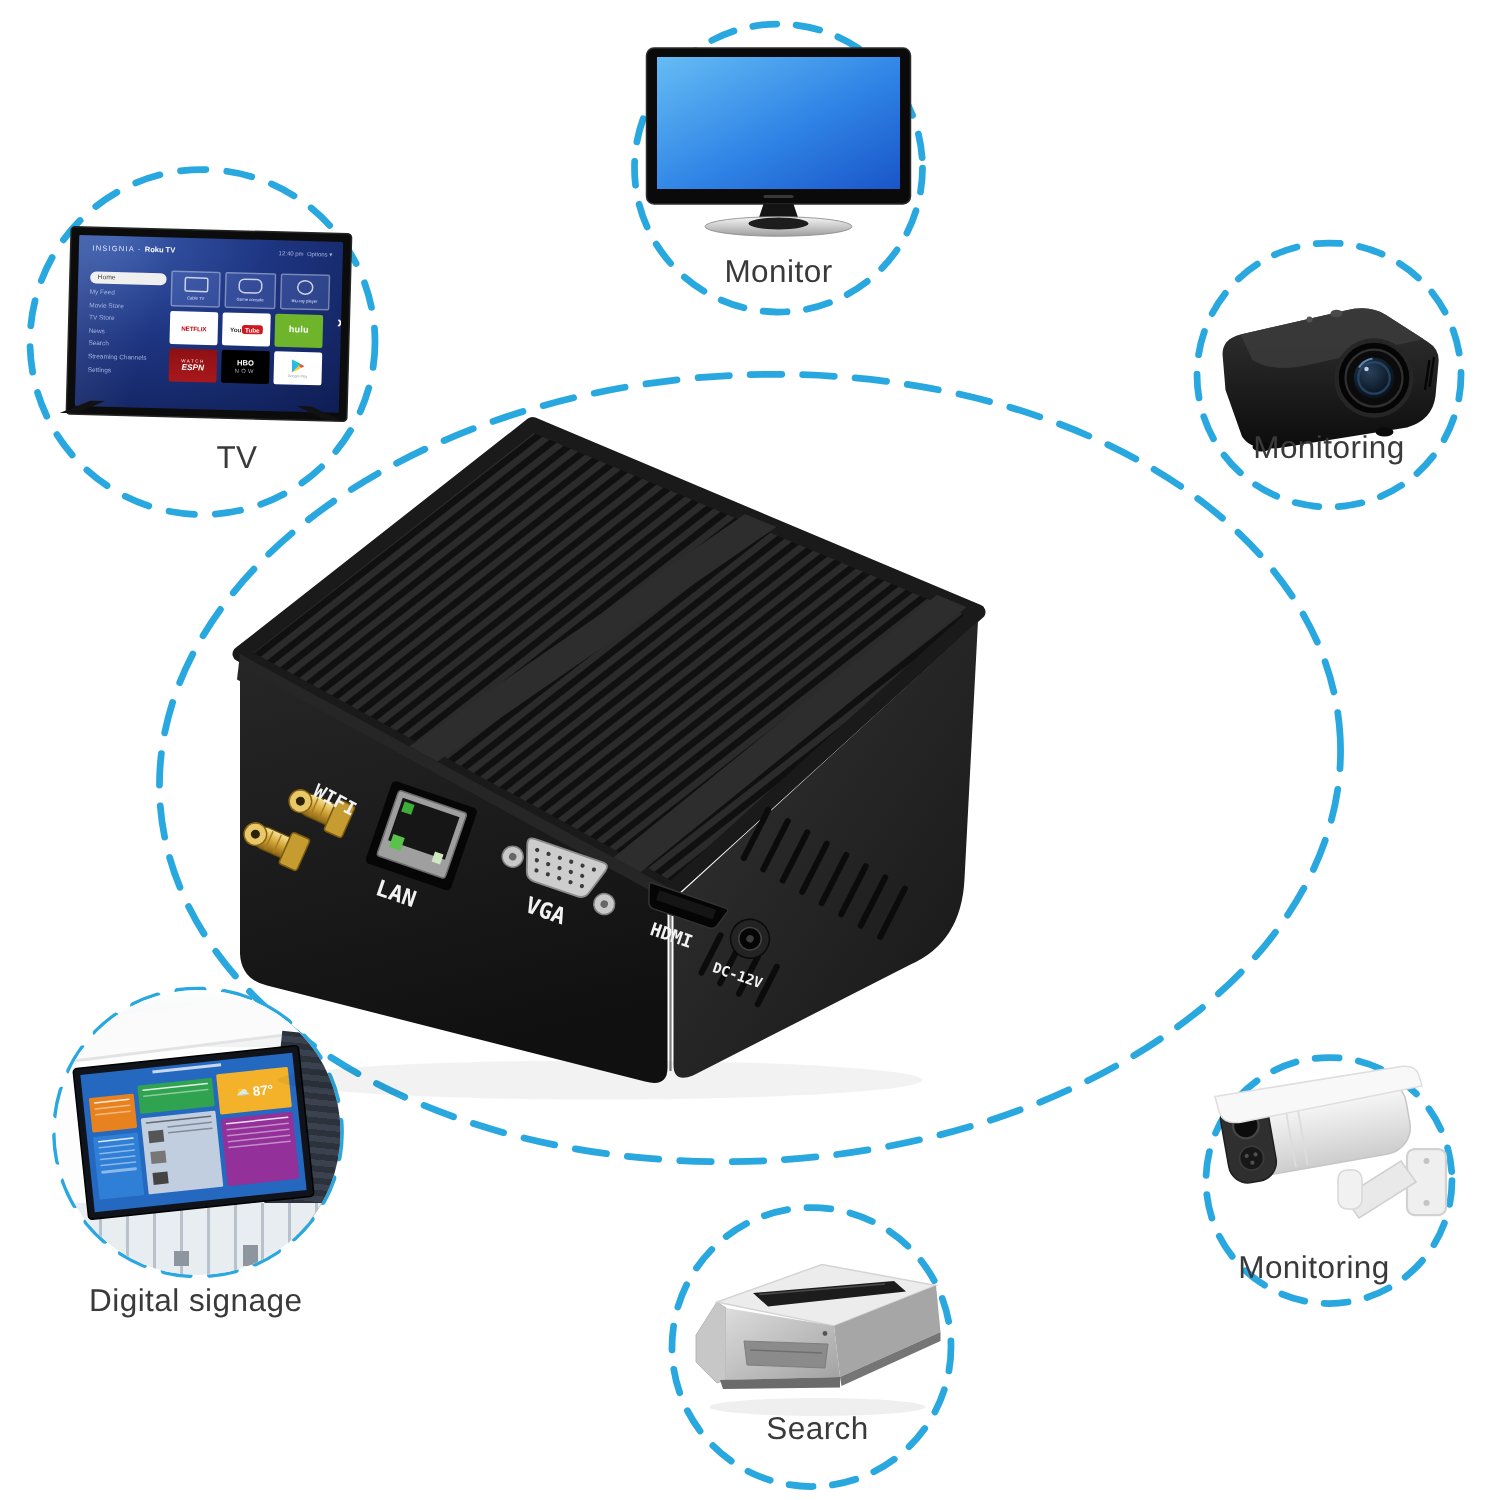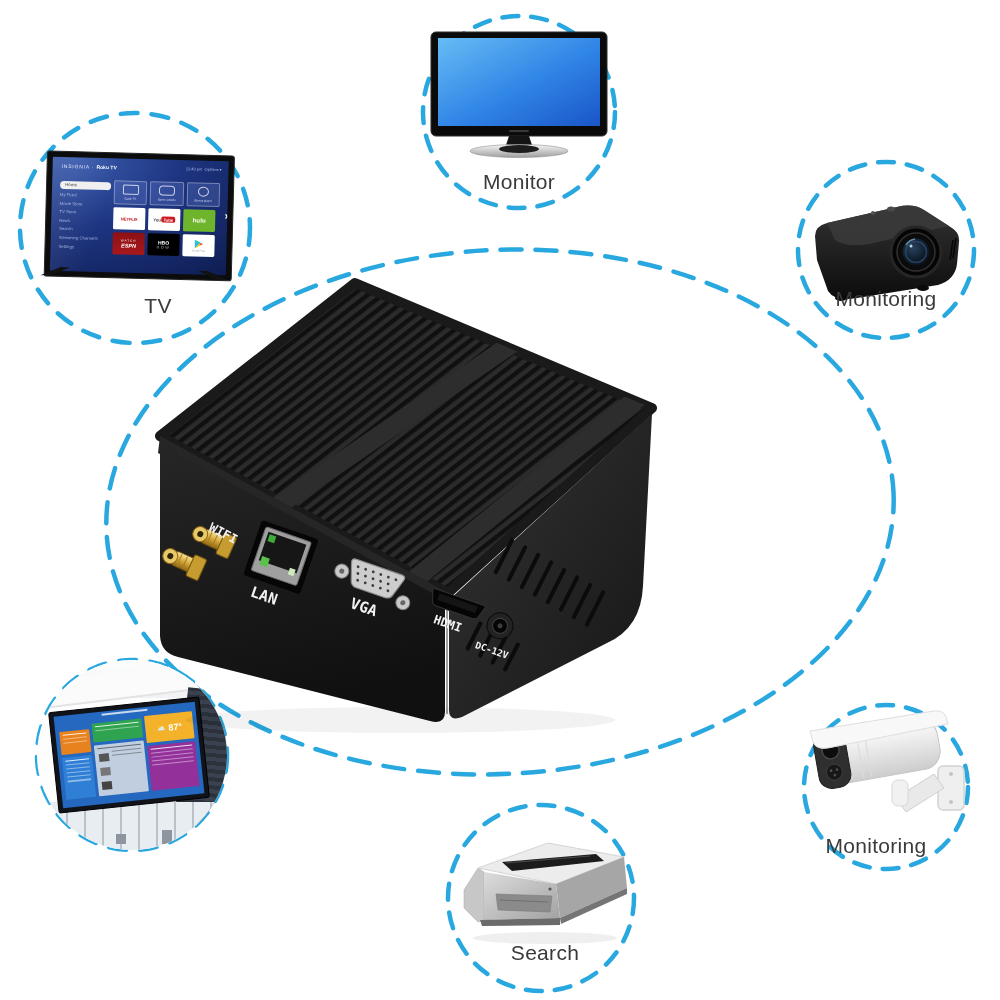--- a/index.html
+++ b/index.html
@@ -299,20 +299,21 @@
         <div class="sg-tile sg-purple">
             <div class="sg-bar"></div>
             <div class="sg-bar dim"></div>
             <div class="sg-bar dim"></div>
             <div class="sg-bar dim"></div>
             <div class="sg-bar dim"></div>
           </div>
       </div>
     </div>
   </div>
+  <div class="node-label" style="left:33px;top:856px;width:195px">Digital signage</div>
 
   <svg class="abs" style="left:150px;top:268px" width="515" height="470" viewBox="0 0 515 470">
     <defs>
       <pattern id="pcFins" width="9" height="9" patternUnits="userSpaceOnUse" patternTransform="rotate(-38)">
         <rect width="9" height="9" fill="#2b2b2b"></rect>
         <rect width="9" height="4.5" fill="#101010"></rect>
       </pattern>
       <linearGradient id="pcFront" x1="0" y1="0" x2=".25" y2="1">
         <stop offset="0" stop-color="#262626"></stop>
           <stop offset="1" stop-color="#101010"></stop>

